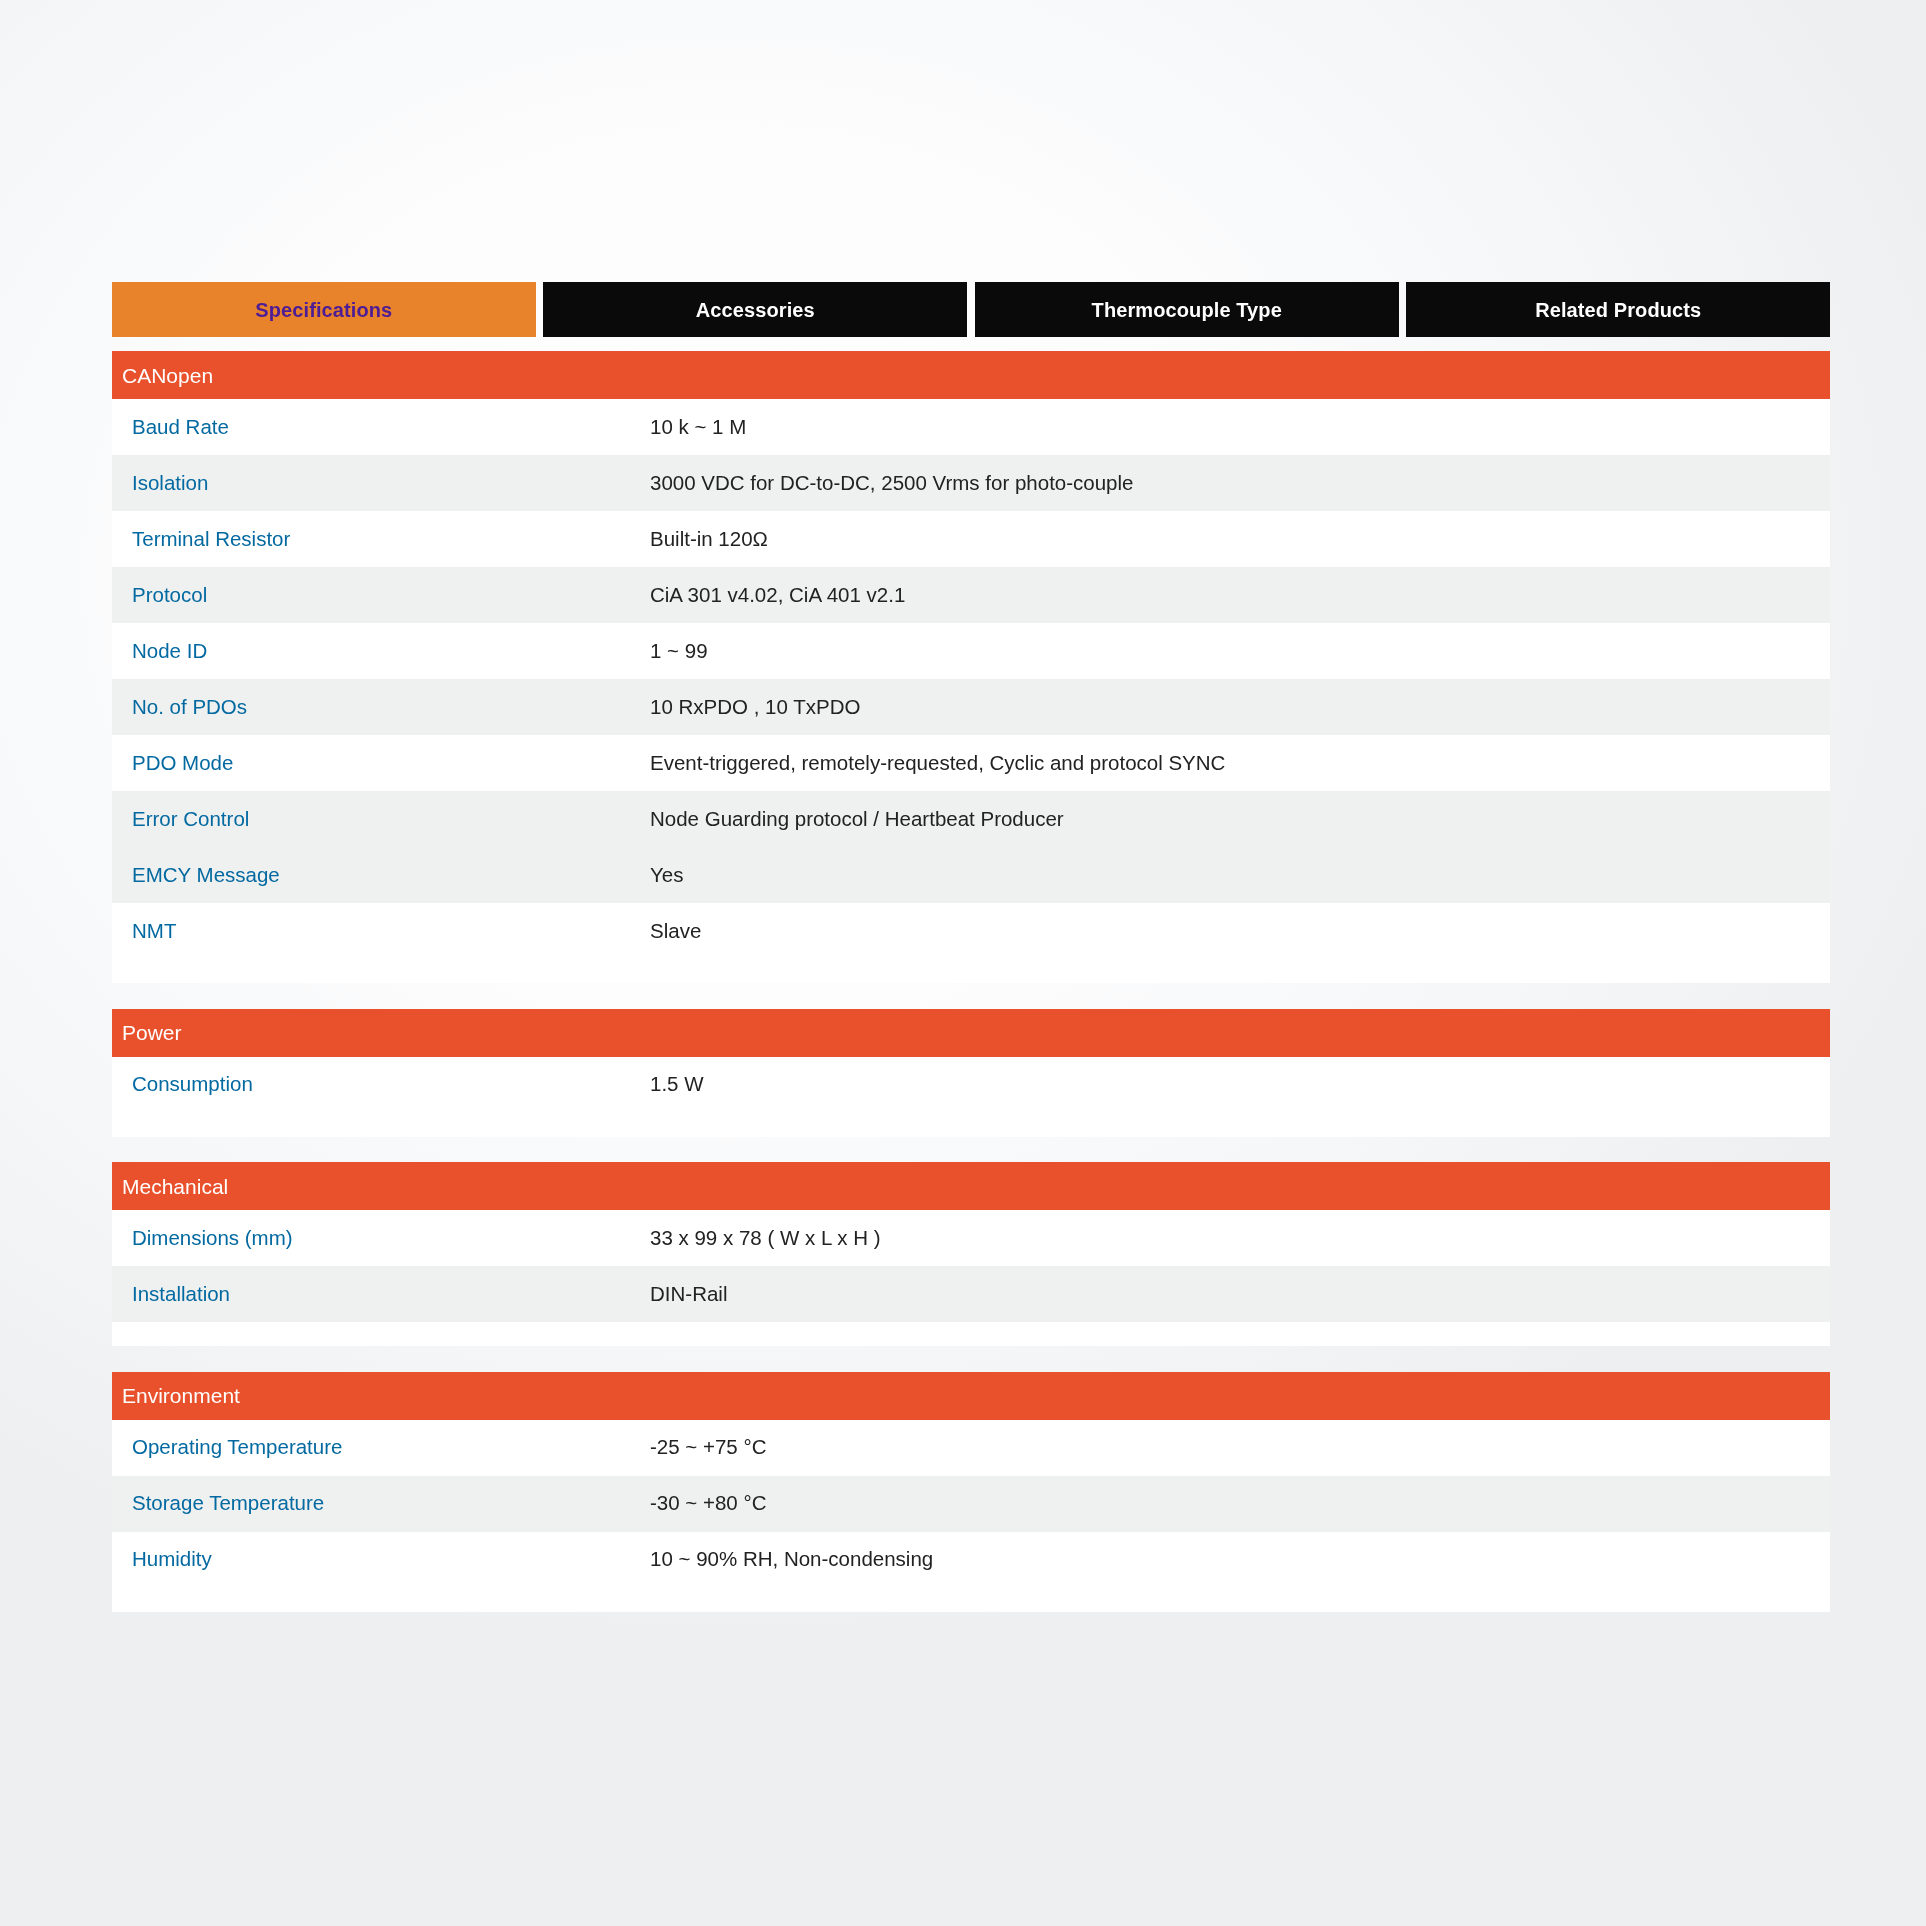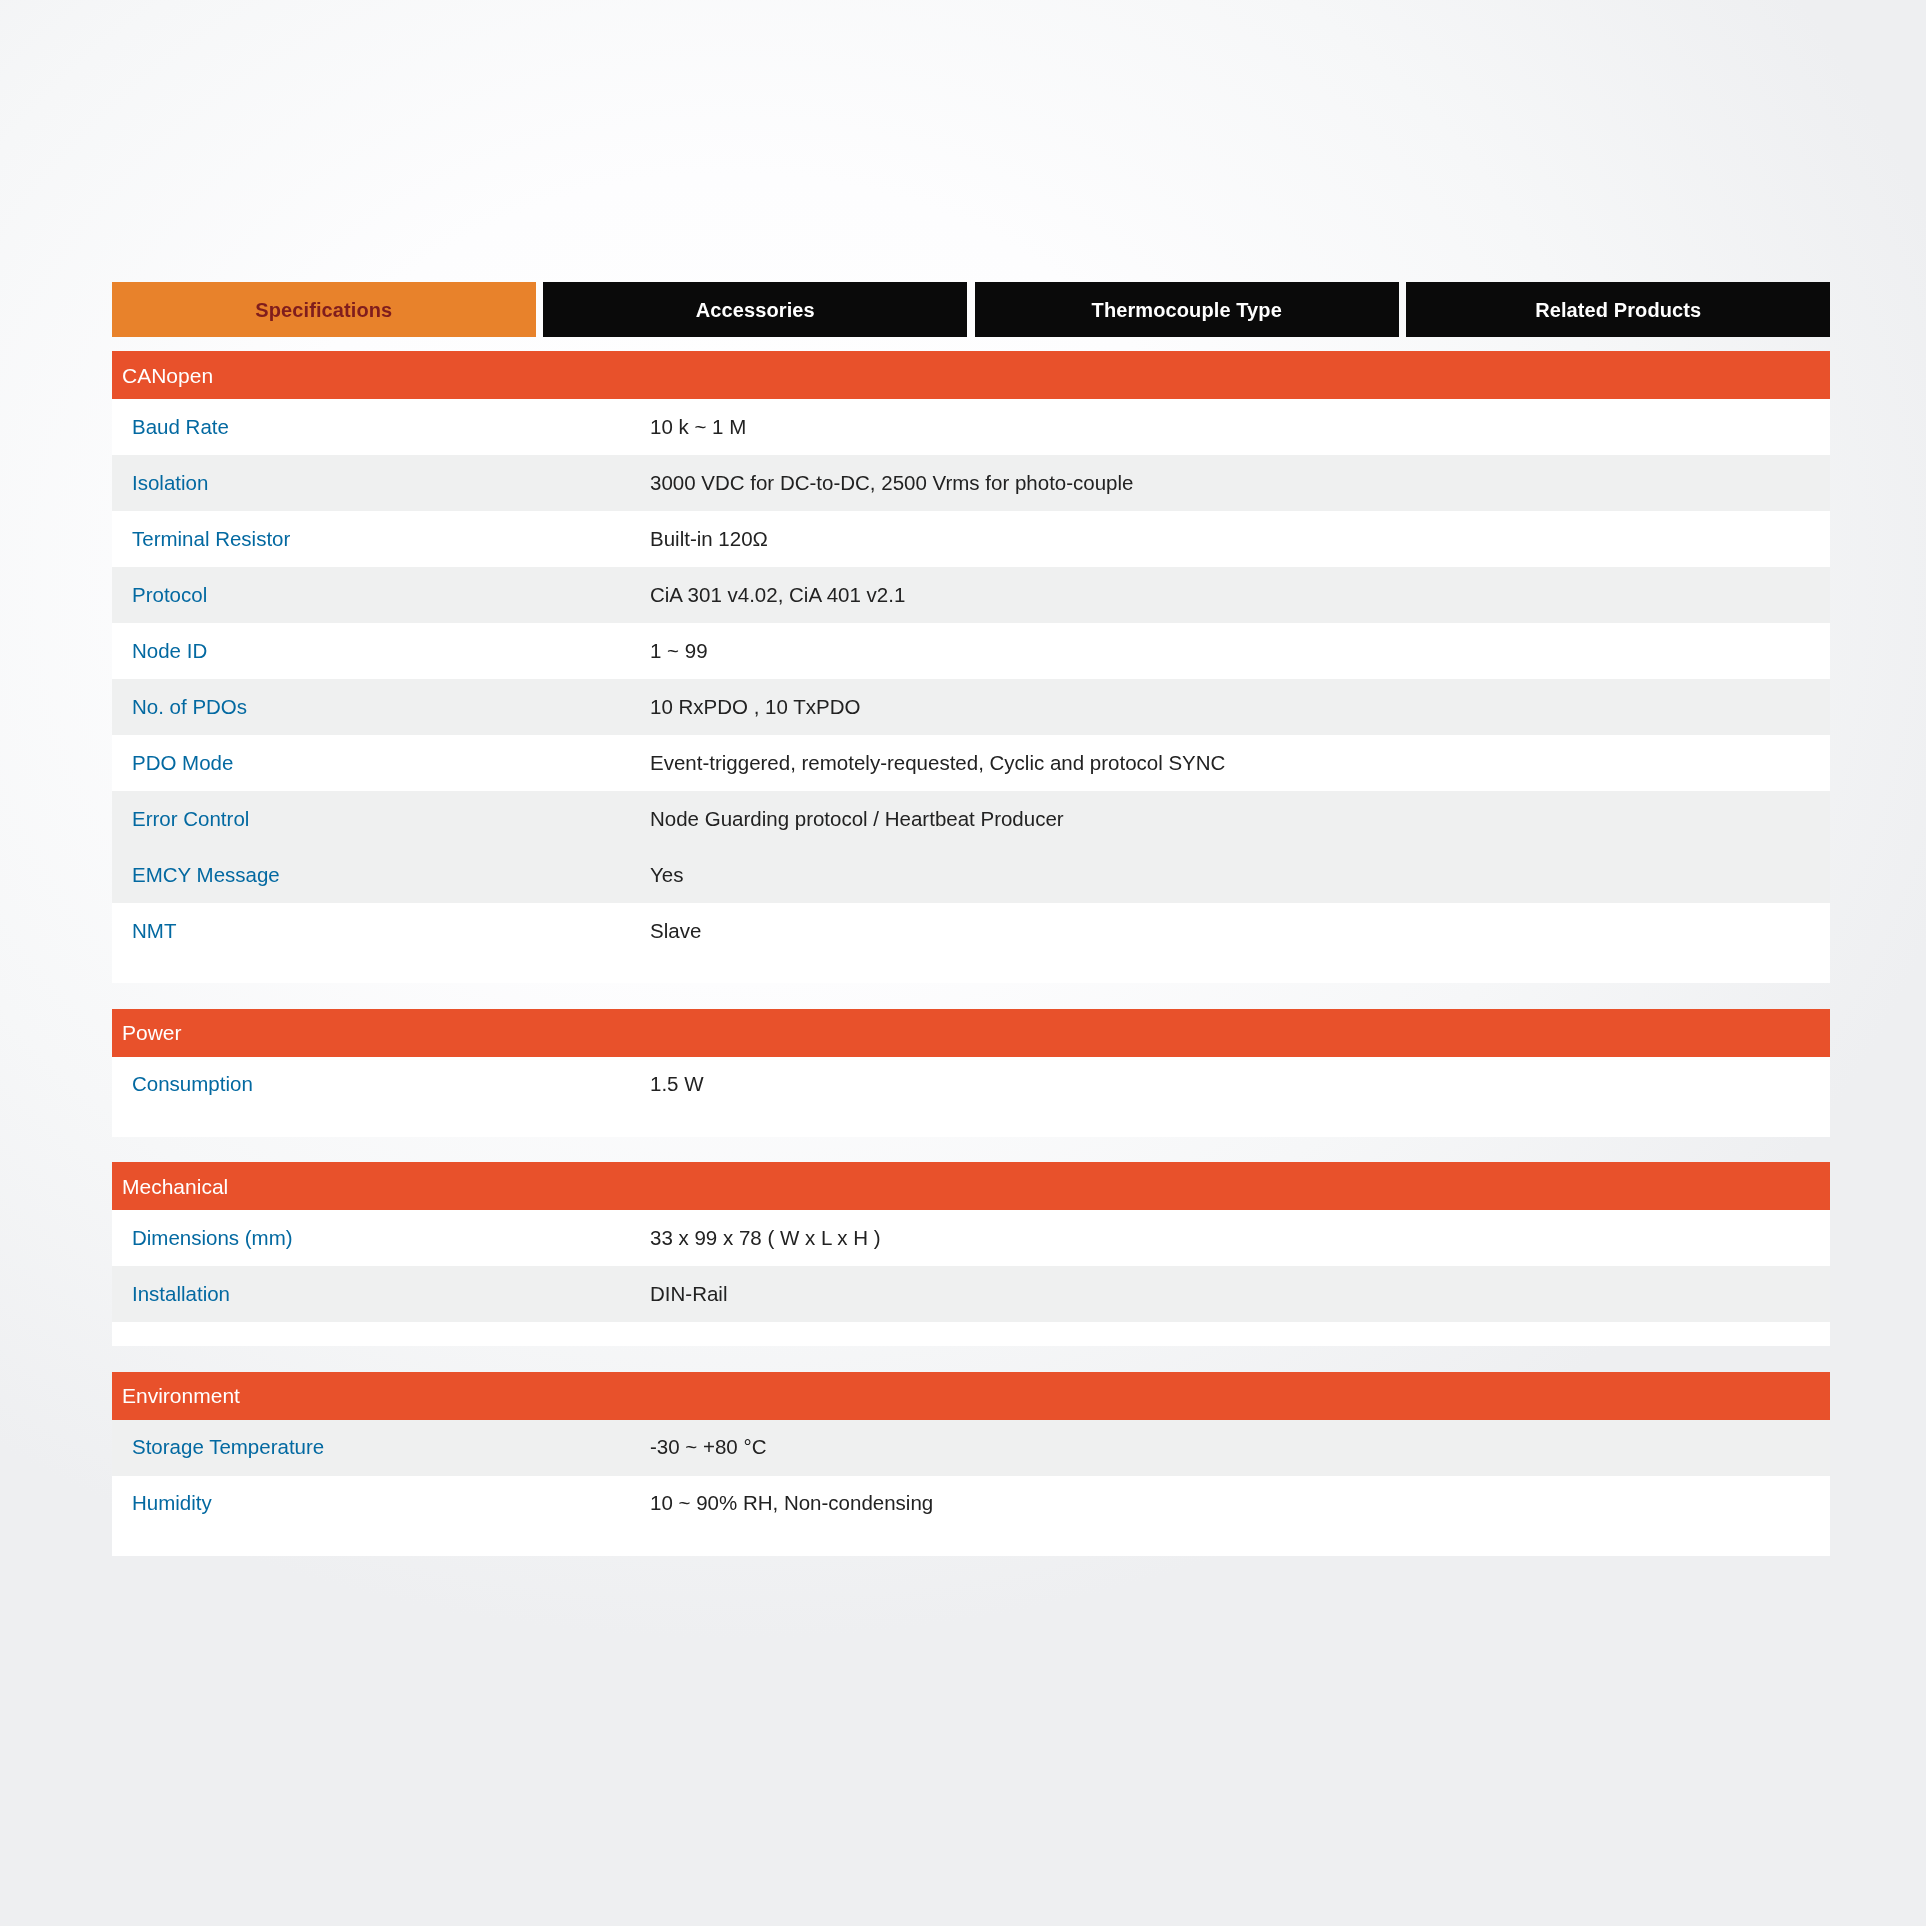--- a/index.html
+++ b/index.html
@@ -41,21 +41,21 @@
     background: #0a0a0a;
     color: #ffffff;
     font-size: 20px;
     font-weight: bold;
     letter-spacing: 0.1px;
     line-height: 1;
     user-select: none;
   }
   .tab.active {
     background: #e8822b;
-    color: #7f1d1d;
+    color: #4c1d95;
   }
 
   
   #spec-table {
     position: absolute;
     left: 112px;
     top: 351px;
     width: 1718px;
   }
 
@@ -219,20 +219,24 @@
           </div>
         </div>
         <div class="section-tail"></div>
       </div>
       <div class="section-gap"></div>
       <div class="section">
         <div class="section-header">
           <span class="section-title">Environment</span>
         </div>
         <div class="rows">
+          <div class="row">
+            <div class="cell-label">Operating Temperature</div>
+            <div class="cell-value">-25 ~ +75 °C</div>
+          </div>
           <div class="row alt">
             <div class="cell-label">Storage Temperature</div>
             <div class="cell-value">-30 ~ +80 °C</div>
           </div>
           <div class="row">
             <div class="cell-label">Humidity</div>
             <div class="cell-value">10 ~ 90% RH, Non-condensing</div>
           </div>
         </div>
         <div class="section-tail"></div>

